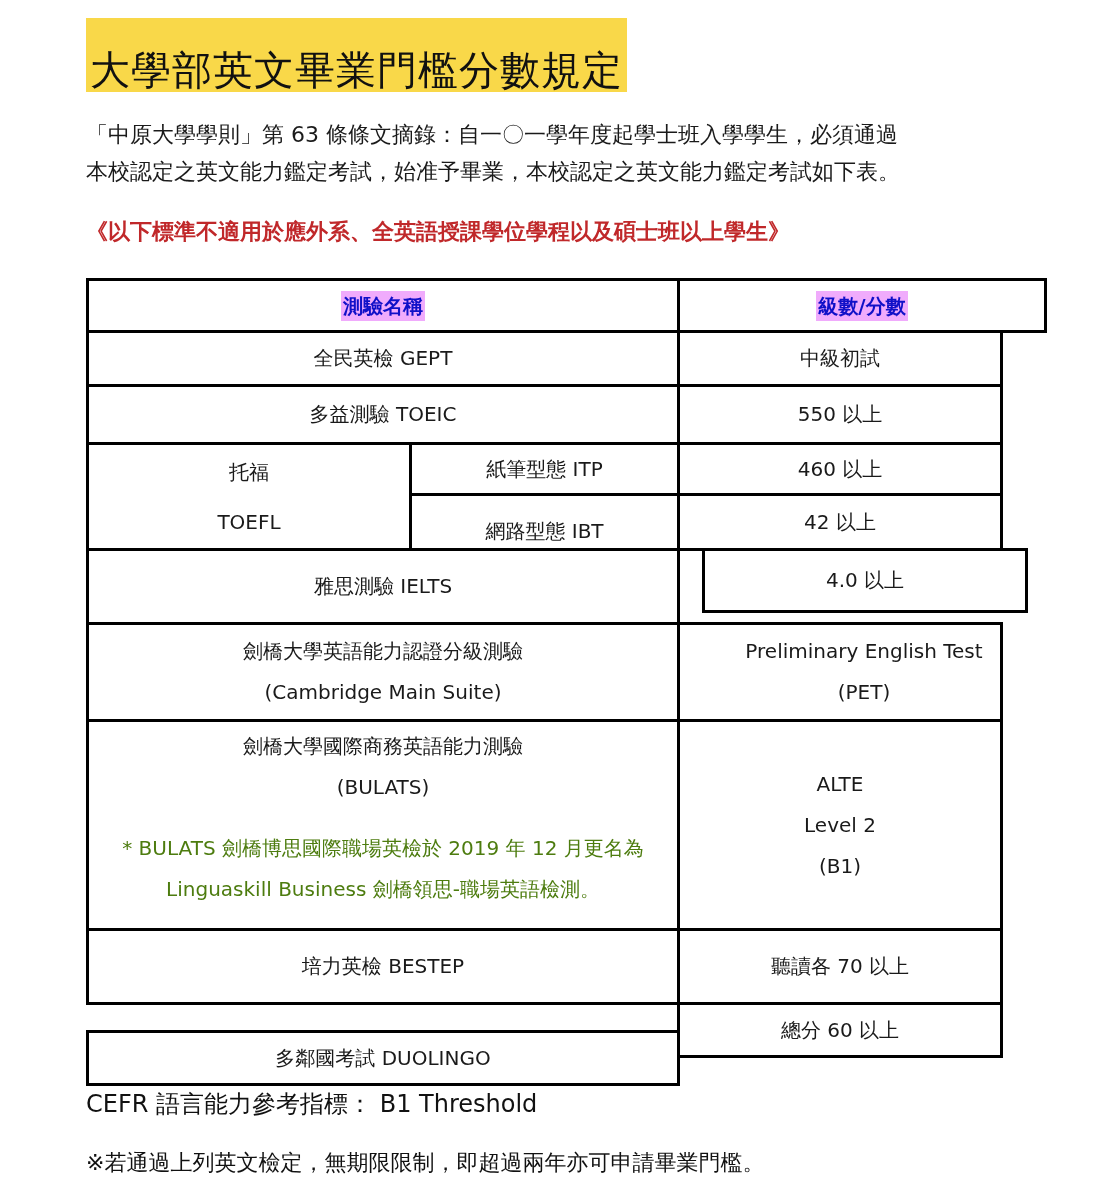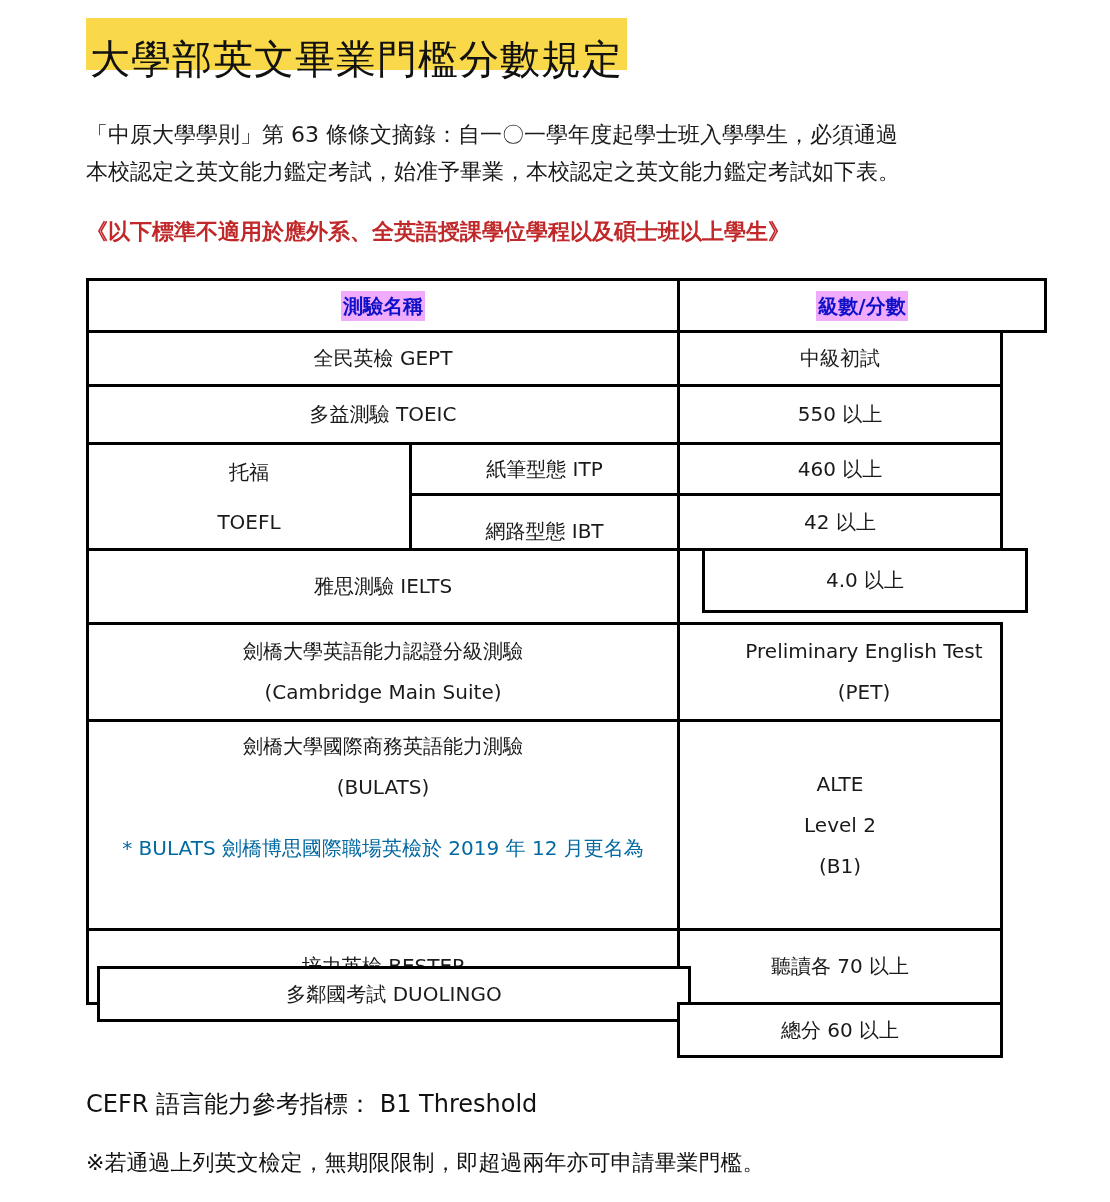--- a/index.html
+++ b/index.html
@@ -9,22 +9,22 @@
       background: #ffffff;
       font-family: "DejaVu Sans", "Liberation Sans", sans-serif;
       color: #111111;
       overflow: hidden;
     }
     .page { position: relative; width: 1110px; height: 1202px; }
 
     .title {
       position: absolute;
       left: 86px; top: 18px;
-      height: 52px;
-      padding: 4px 4px;
+      height: 74px;
+      padding: 15px 4px;
       background: #F9D849;
       font-size: 40px;
       line-height: 74px;
       color: #111;
       white-space: nowrap;
       letter-spacing: 1px;
     }
 
     .intro {
       position: absolute;
@@ -65,21 +65,21 @@
       background: #fff;
     }
     .hdr-label {
       background: #f0abfc;
       color: #1010C8;
       font-weight: bold;
       font-size: 20px;
       line-height: 30px;
       padding: 0 2px;
     }
-    .red { color: #0369a1; }
+    .red { color: #4d7c0f; }
     .spacer { height: 20px; }
   </style>
 </head>
 <body>
 
 <div class="page">
 
   <div class="title">大學部英文畢業門檻分數規定</div>
 
   <div class="intro">
@@ -142,35 +142,36 @@
     </div>
     <div class="cell" style="left:591px; top:344px; width:326px; height:100px;padding-left:48px;">
       <span>Preliminary English Test (PET)</span>
     </div>
 
     <div class="cell" style="left:0; top:441px; width:594px; height:212px; justify-content:flex-start; padding-top:4px;">
       <span>劍橋大學國際商務英語能力測驗</span>
       <span>(BULATS)</span>
       <span class="spacer"></span>
       <span class="red">* BULATS 劍橋博思國際職場英檢於 2019 年 12 月更名為</span>
+      <span class="red">Linguaskill Business 劍橋領思-職場英語檢測。</span>
     </div>
     <div class="cell" style="left:591px; top:441px; width:326px; height:212px;">
       <span>ALTE</span>
       <span>Level 2</span>
       <span>(B1)</span>
     </div>
 
     <div class="cell" style="left:0; top:650px; width:594px; height:77px;">
       <span>培力英檢 BESTEP</span>
     </div>
     <div class="cell" style="left:591px; top:650px; width:326px; height:77px;">
       <span>聽讀各 70 以上</span>
     </div>
 
-    <div class="cell" style="left:0; top:688px; width:594px; height:56px;margin-left:11px;">
+    <div class="cell" style="left:0; top:752px; width:594px; height:56px;">
       <span>多鄰國考試 DUOLINGO</span>
     </div>
     <div class="cell" style="left:591px; top:724px; width:326px; height:56px;">
       <span>總分 60 以上</span>
     </div>
   </div>
 
   <div style="position:absolute; left:86px; top:1086px; font-size:24px; line-height:36px; color:#111; white-space:nowrap;">CEFR 語言能力參考指標：  B1 Threshold</div>
 
   <div style="position:absolute; left:86px; top:1146px; font-size:22px; line-height:34px; color:#111; white-space:nowrap;">※若通過上列英文檢定，無期限限制，即超過兩年亦可申請畢業門檻。</div>

